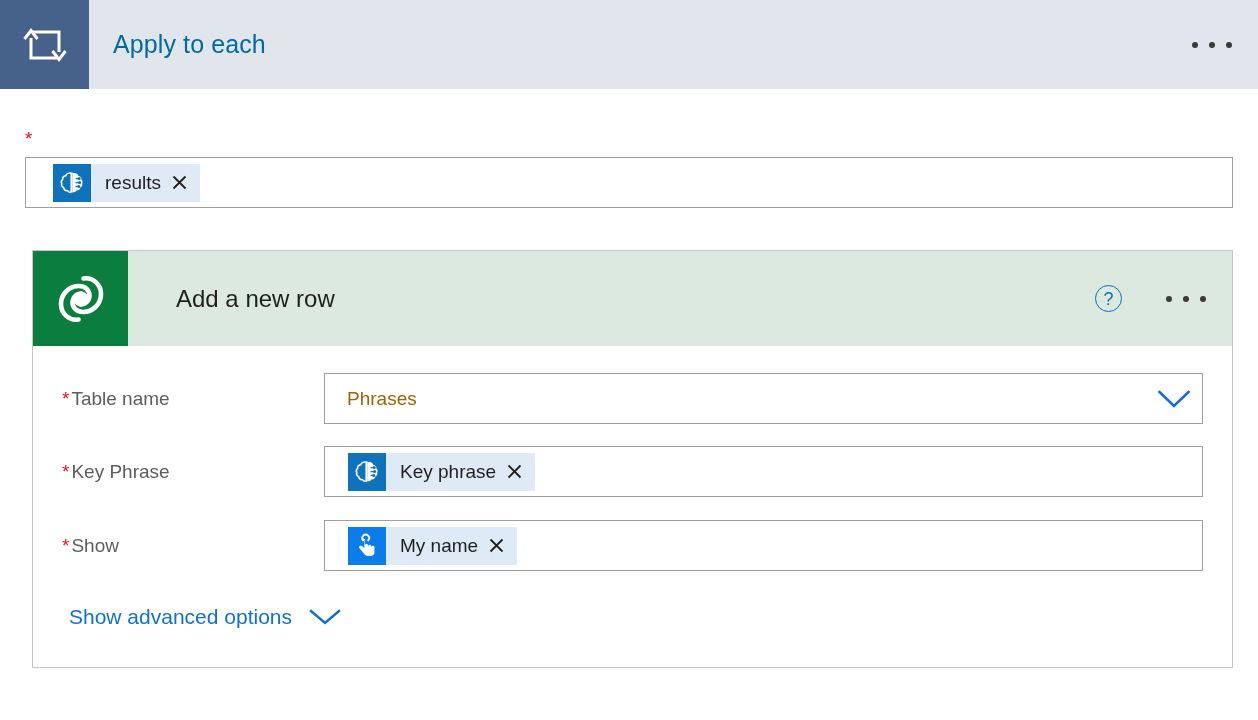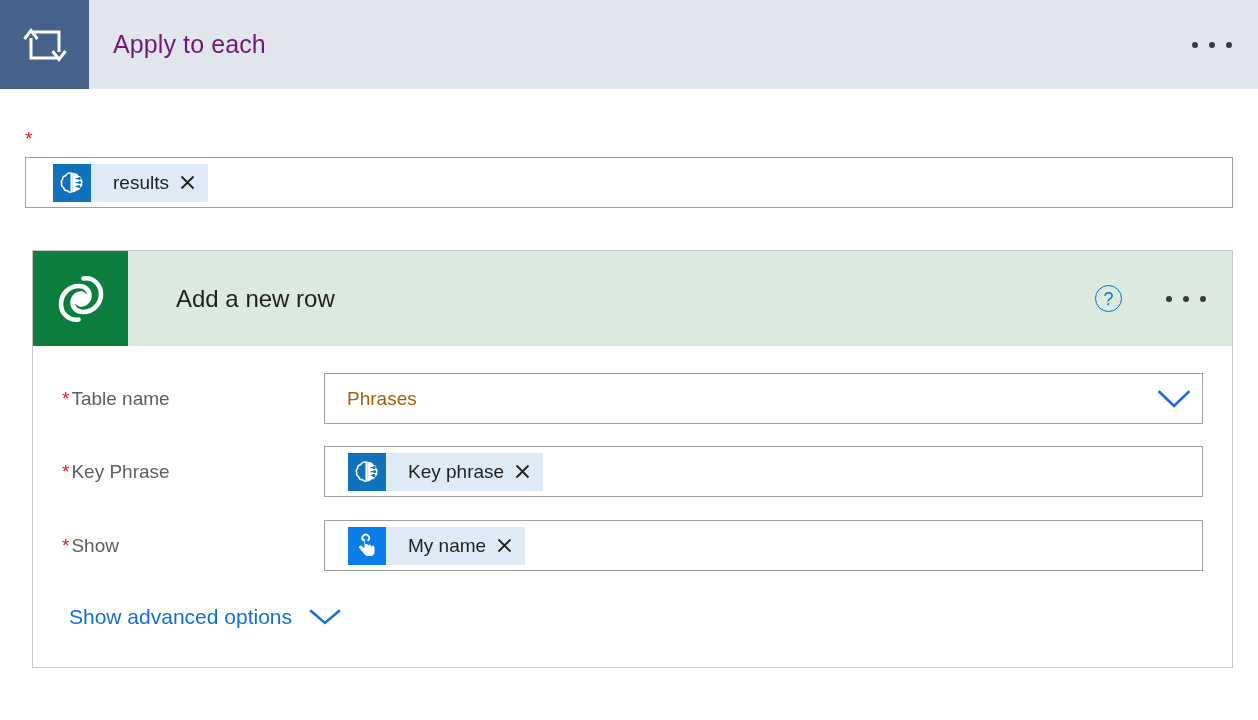--- a/index.html
+++ b/index.html
@@ -30,21 +30,21 @@
     background: #46628A;
     display: flex;
     align-items: center;
     justify-content: center;
   }
   .loop-header-title {
     flex: 1;
     display: flex;
     align-items: center;
     font-size: 25px;
-    color: #701a75;
+    color: #0369a1;
     padding-left: 24px;
     letter-spacing: 0.1px;
   }
   .header-ellipsis {
     display: flex;
     align-items: center;
     padding-right: 26px;
   }
   .ellipsis-dots {
     display: flex;
@@ -106,21 +106,21 @@
     align-items: center;
     justify-content: center;
   }
   .token-icon.brand-cog { background: #0F72BA; }
   .token-icon.brand-tap { background: #0B7DE8; }
   .token-label {
     display: flex;
     align-items: center;
     font-size: 19px;
     color: #201F1E;
-    padding: 0 5px 0 22px;
+    padding: 0 5px 0 14px;
     white-space: nowrap;
   }
   .token-x {
     display: flex;
     align-items: center;
     justify-content: center;
     padding: 0 13px 0 6px;
     color: #201F1E;
   }
 

